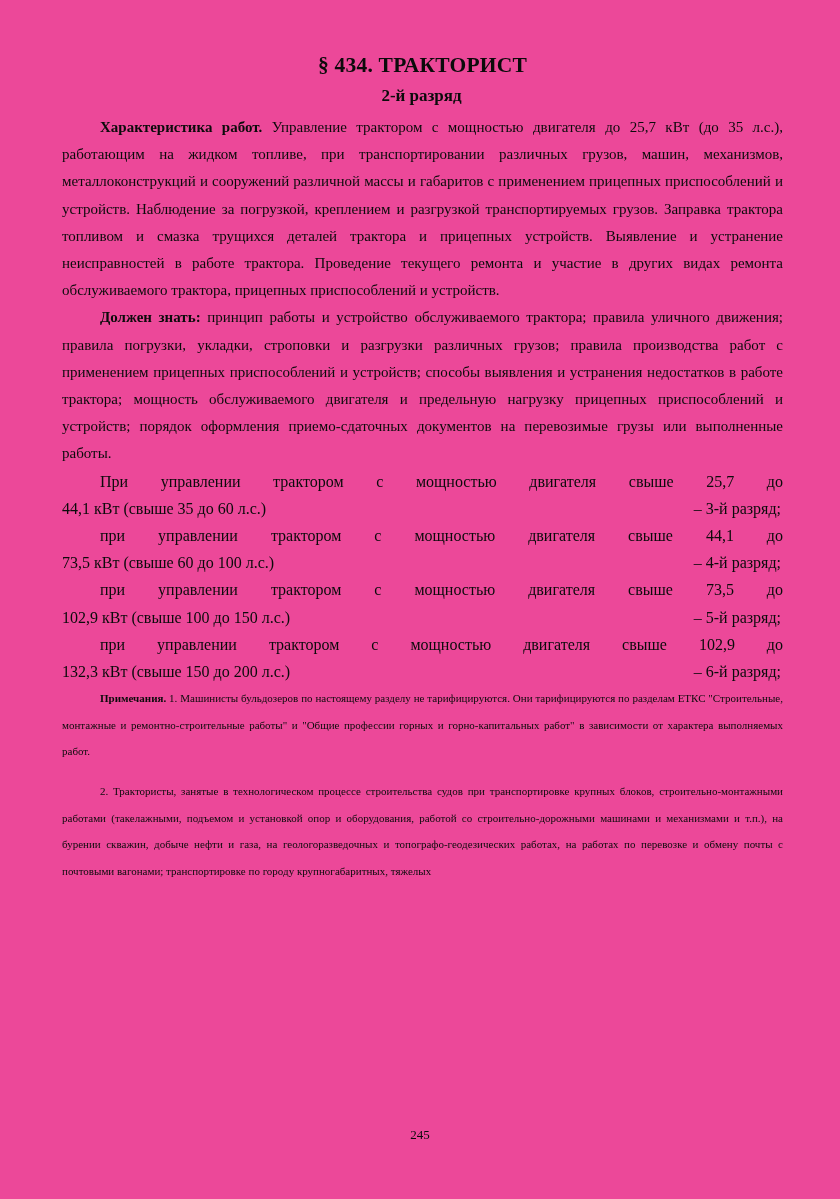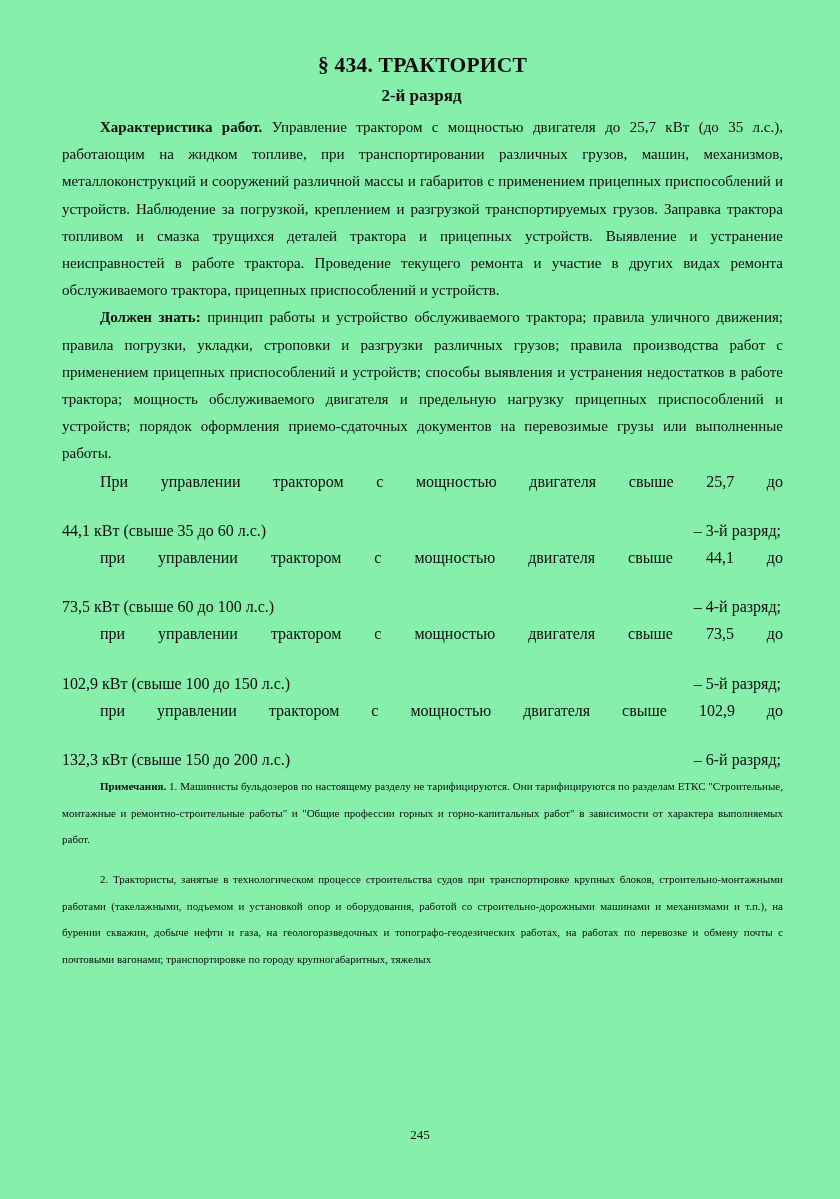--- a/index.html
+++ b/index.html
@@ -6,21 +6,21 @@
   html, body {
     margin: 0;
     padding: 0;
     background: #ffffff;
   }
   .page {
     position: relative;
     width: 840px;
     height: 1199px;
     margin: 0 auto;
-    background: #86efac;
+    background: #ec4899;
     color: #0b0b0b;
     font-family: "Liberation Serif", "DejaVu Serif", serif;
     overflow: hidden;
     box-sizing: border-box;
   }
   .content {
     position: absolute;
     left: 62px;
     top: 52px;
     width: 721px;
@@ -62,21 +62,20 @@
     margin: 0;
   }
   .clause .tail {
     display: flex;
     justify-content: space-between;
     align-items: baseline;
     text-indent: 0;
   }
   .clause .tail-text {
     white-space: pre;
-    margin-top: 22px;
   }
   .clause .grade {
     font-weight: normal;
     white-space: pre;
     padding-right: 2px;
   }
   
   .clause .lead-line {
     display: block;
     text-align: justify;

